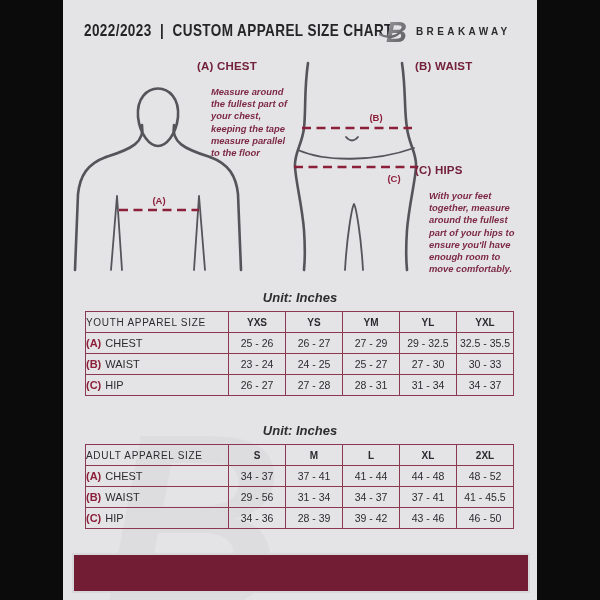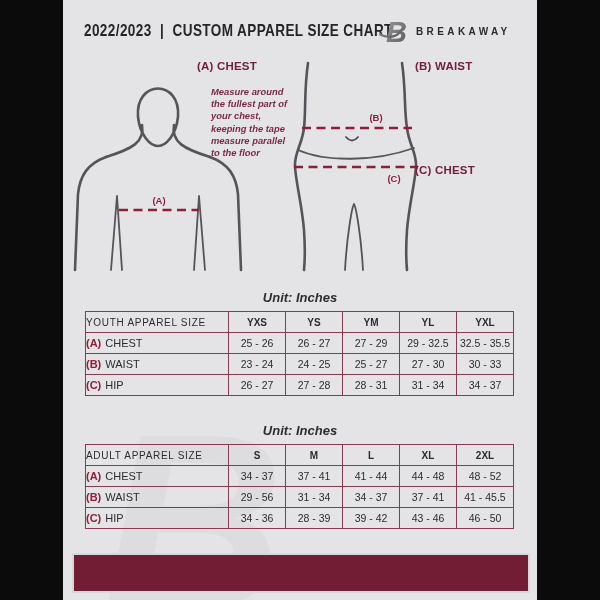--- a/index.html
+++ b/index.html
@@ -94,21 +94,22 @@
     </svg>
 
     <div class="guide" style="left:134px;top:60px;width:106px;">
       <p class="guide-label">(A) CHEST</p>
       <p class="guide-text">Measure around the fullest part of your chest, keeping the tape measure parallel to the floor</p>
     </div>
     <div class="guide" style="left:352px;top:60px;width:116px;">
       <p class="guide-label">(B) WAIST</p>
     </div>
     <div class="guide" style="left:352px;top:164px;width:116px;">
-      <p class="guide-label">(C) CHEST</p>
+      <p class="guide-label">(C) HIPS</p>
+      <p class="guide-text">With your feet together, measure around the fullest part of your hips to ensure you'll have enough room to move comfortably.</p>
     </div>
 
     <div class="sec-unit" style="top:290px;">Unit: Inches</div>
     <table class="size-table" style="top:311px;">
       <colgroup>
           <col class="c0">
           <col>
           <col>
           <col>
           <col>

